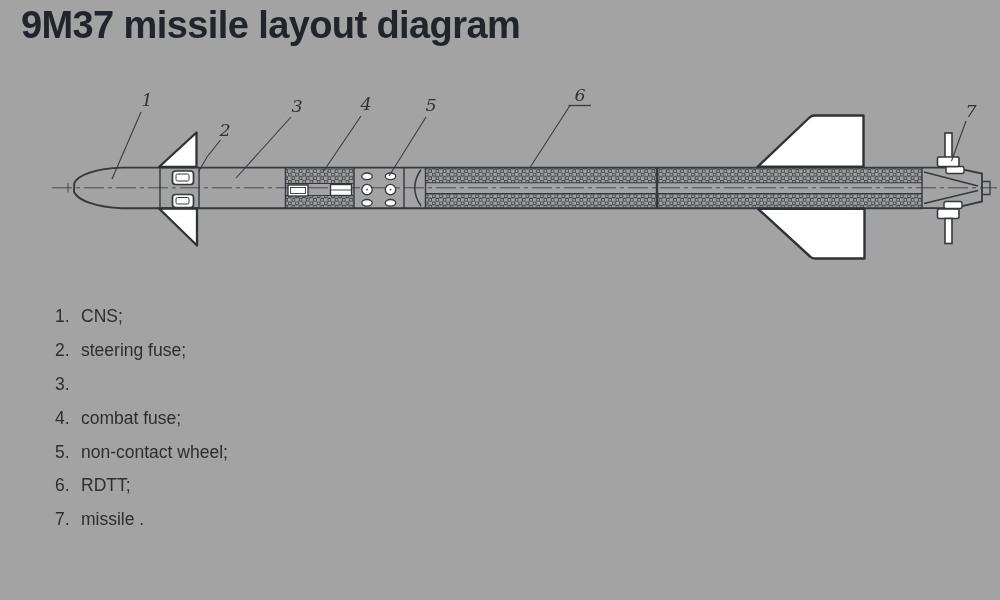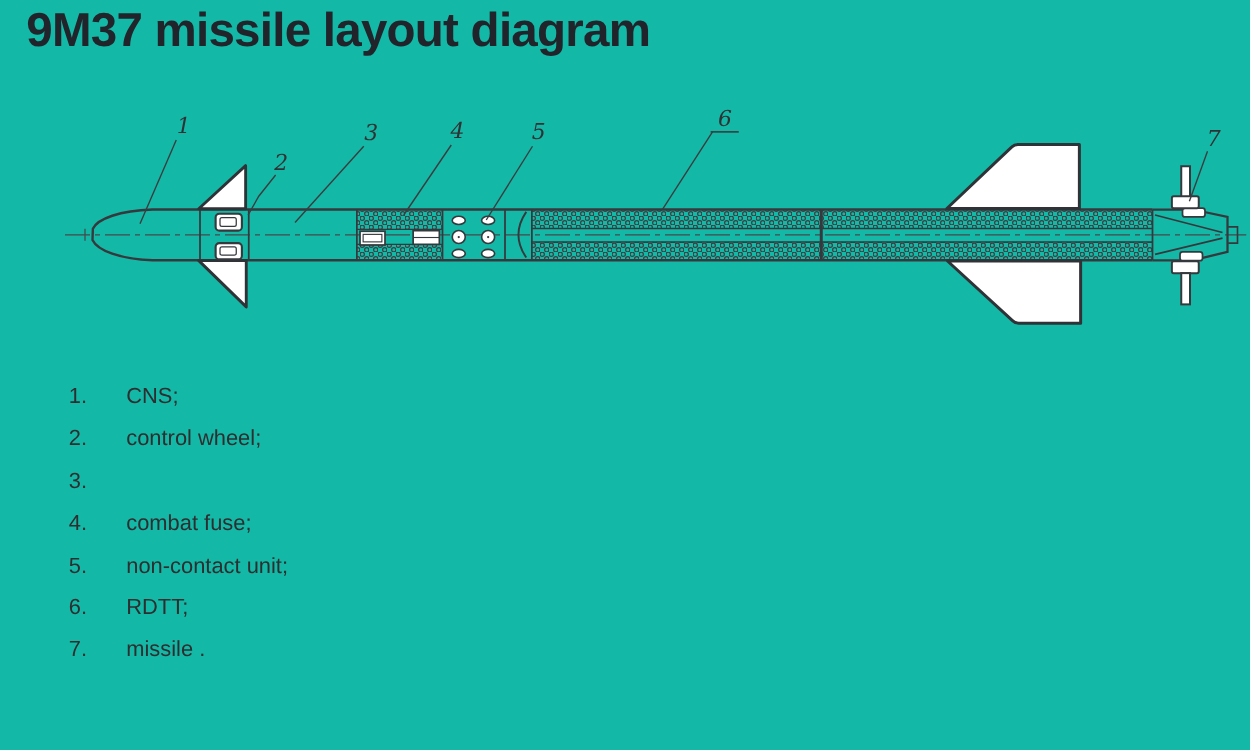--- a/index.html
+++ b/index.html
@@ -1,24 +1,24 @@
 <!DOCTYPE html>
 <html><head>
 <meta charset="utf-8">
 <style>
   html,body{margin:0;padding:0;background:#ffffff;}
-  .page{position:relative;width:1000px;height:600px;background:#14b8a6;overflow:hidden;
+  .page{position:relative;width:1000px;height:600px;background:#a3a3a3;overflow:hidden;
         font-family:"Liberation Sans",sans-serif;}
   .title{position:absolute;left:21px;top:2px;font-size:38px;font-weight:700;
          letter-spacing:-0.6px;color:#21252b;line-height:1.25;white-space:nowrap;}
   .diagram-svg{position:absolute;left:0;top:0;}
   .legend{position:absolute;left:55px;top:300px;color:#2d2e30;font-size:17.5px;}
   .legend-row{display:flex;align-items:center;height:33.8px;}
   .legend-num{display:inline-block;width:26px;}
-  .legend-label{display:inline-block;margin-left:20px;}
+  .legend-label{display:inline-block;}
 </style>
 </head>
 <body>
 
 <div class="page">
 
   <div class="title">9M37 missile layout diagram</div>
 
   <svg class="diagram-svg" width="1000" height="300" viewBox="0 0 1000 300">
     <defs>
@@ -137,32 +137,32 @@
     </g>
   </svg>
 
   <div class="legend">
     <div class="legend-row">
       <span class="legend-num">1.</span>
       <span class="legend-label">CNS;</span>
     </div>
     <div class="legend-row">
       <span class="legend-num">2.</span>
-      <span class="legend-label">control wheel;</span>
+      <span class="legend-label">steering fuse;</span>
     </div>
     <div class="legend-row">
       <span class="legend-num">3.</span>
     </div>
     <div class="legend-row">
       <span class="legend-num">4.</span>
       <span class="legend-label">combat fuse;</span>
     </div>
     <div class="legend-row">
       <span class="legend-num">5.</span>
-      <span class="legend-label">non-contact unit;</span>
+      <span class="legend-label">non-contact wheel;</span>
     </div>
     <div class="legend-row">
       <span class="legend-num">6.</span>
       <span class="legend-label">RDTT;</span>
     </div>
     <div class="legend-row">
       <span class="legend-num">7.</span>
       <span class="legend-label">missile .</span>
     </div>
   </div>

